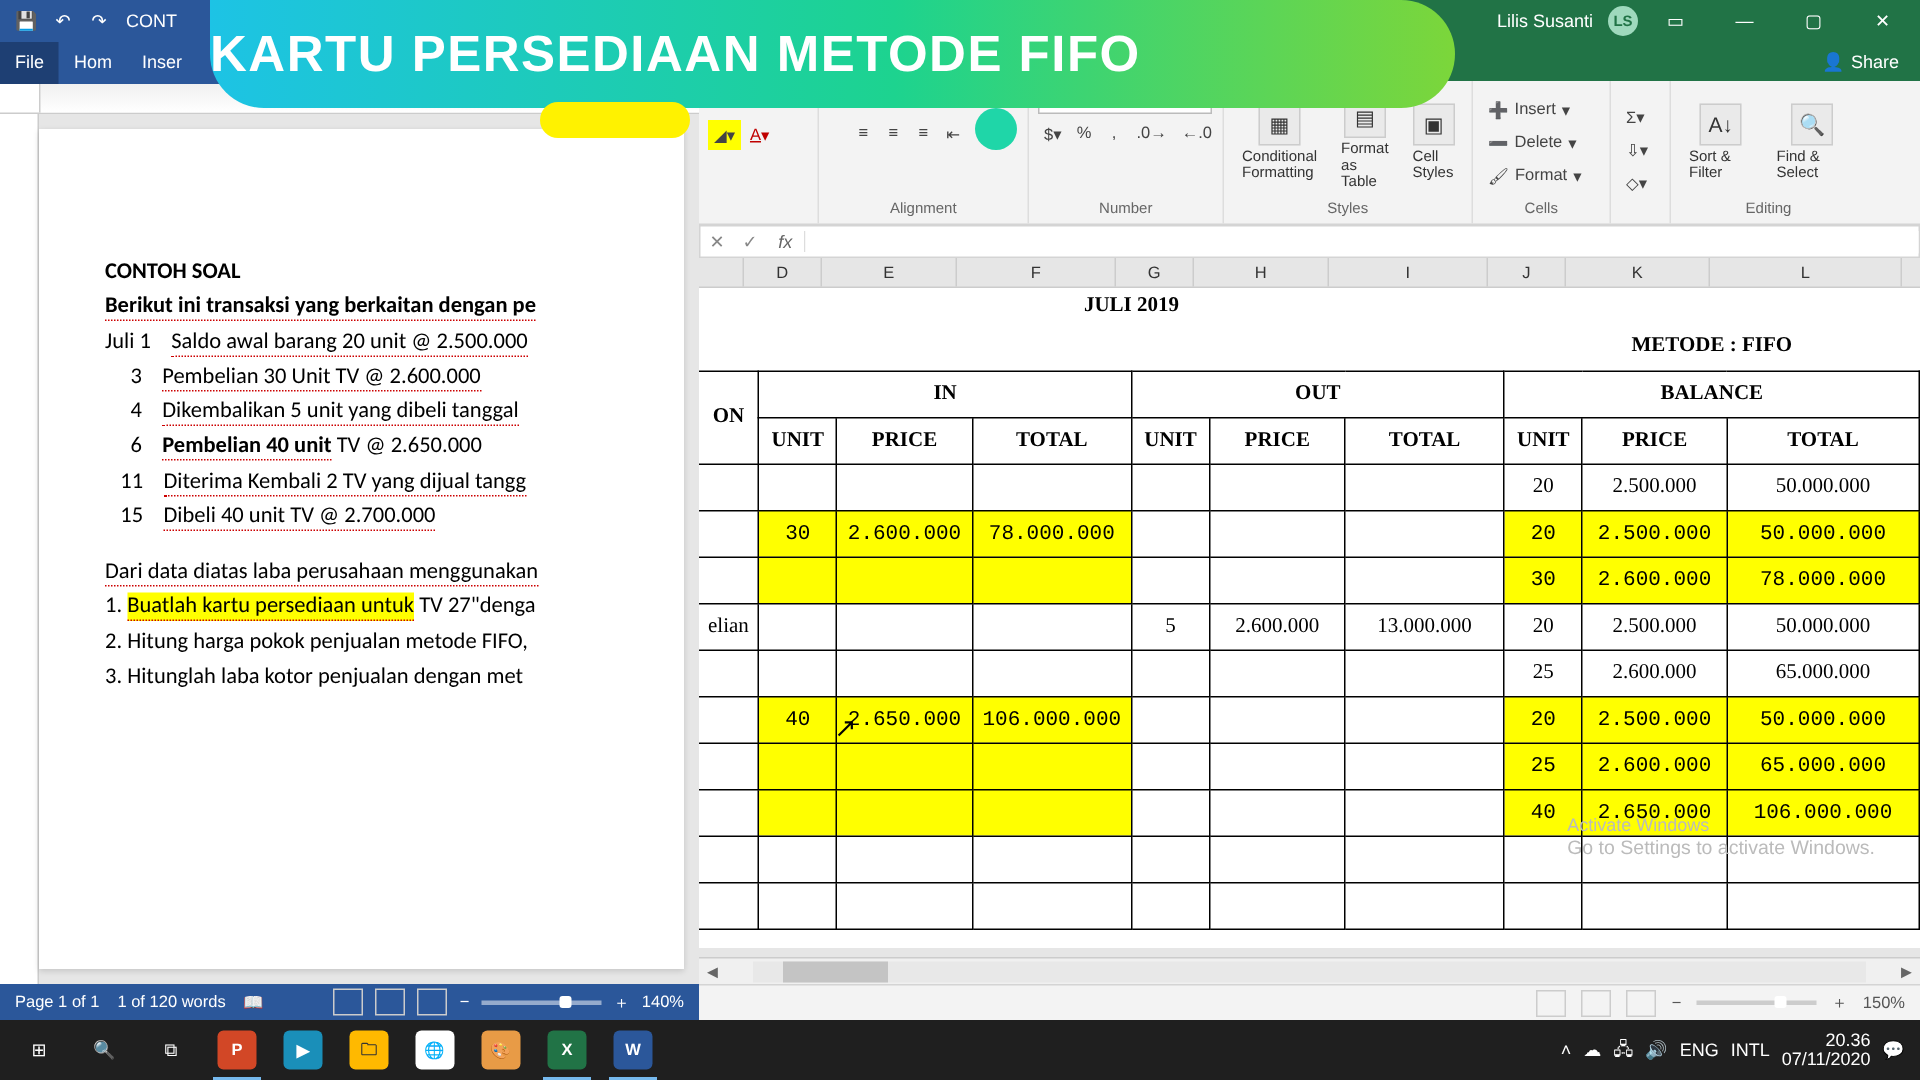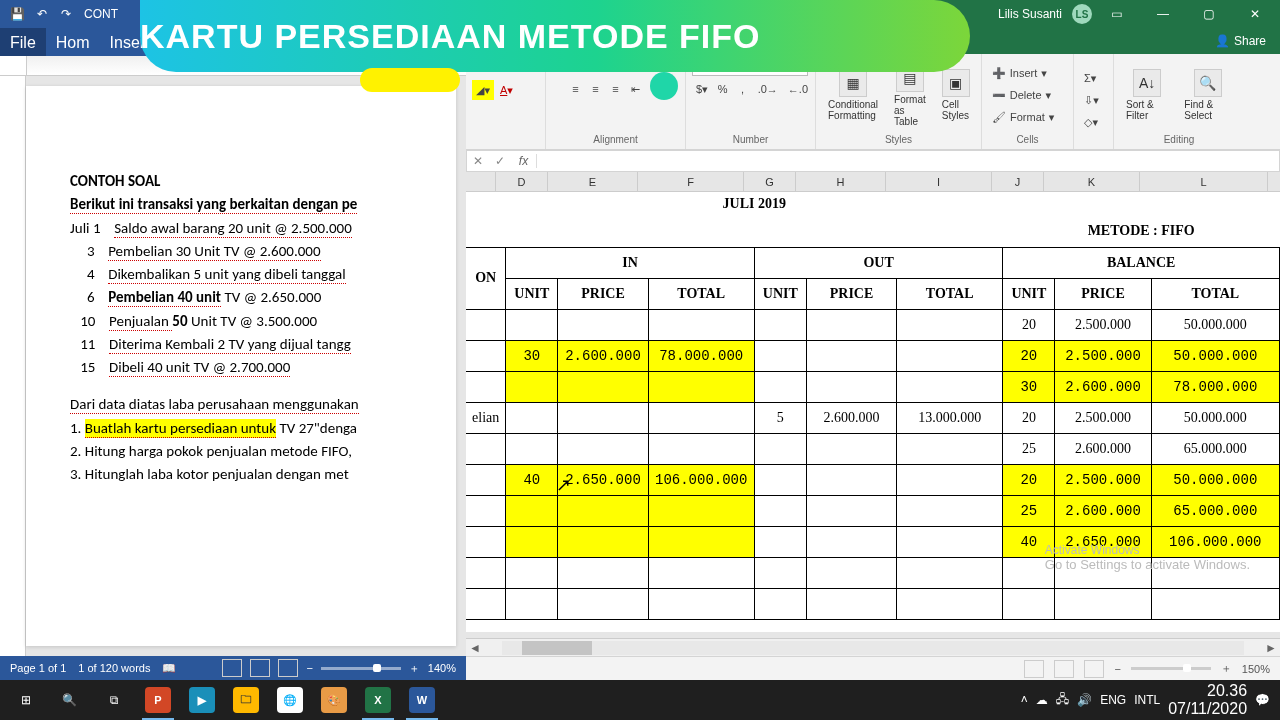--- a/index.html
+++ b/index.html
@@ -2,21 +2,21 @@
 <html><head>
 <meta charset="utf-8">
 <style>
 * { margin: 0; padding: 0; box-sizing: border-box; }
 body { font-family: "Segoe UI", Tahoma, sans-serif; font-size: 12px; background: #e6e6e6; width: 1280px; height: 720px; overflow: hidden; position: relative; }
 
 .titlebar-word { position: absolute; top: 0; left: 0; width: 466px; height: 28px; background: #2b579a; color: #fff; display: flex; align-items: center; padding: 0 6px; }
 .qat-btn { width: 24px; height: 24px; display: inline-flex; align-items: center; justify-content: center; color: #fff; }
 
 .word-ribbon-tabs { position: absolute; top: 28px; left: 0; width: 466px; height: 28px; background: #2b579a; display: flex; }
-.word-ribbon-tabs .tab { color: #fff; padding: 6px 10px; font-size: 16px; }
+.word-ribbon-tabs .tab { color: #fff; padding: 6px 10px; font-size: 12px; }
 .word-ribbon-tabs .tab.file { background: #1e3f73; }
 .ruler { position: absolute; top: 56px; left: 0; width: 466px; height: 20px; background: #fff; border-bottom: 1px solid #ccc; }
 .ruler-inner { margin-left: 26px; height: 100%; background: linear-gradient(#f0f0f0,#fff); border-left: 1px solid #ccc; position: relative; }
 
 .word-doc-area { position: absolute; top: 76px; left: 0; width: 466px; height: 580px; background: #e6e6e6; display: flex; }
 .vruler { width: 26px; background: #fff; border-right: 1px solid #ccc; }
 .page { background: #fff; margin: 10px 10px 10px 0; flex: 1; padding: 84px 14px 20px 44px; box-shadow: 0 1px 4px rgba(0,0,0,.15); font-family: Calibri, sans-serif; font-size: 15px; line-height: 1.55; overflow: hidden; position: relative; }
 .page b { font-weight: bold; }
 .underline-red { border-bottom: 1px dotted #c00; }
 .hl { background: #ffff00; }
@@ -80,21 +80,21 @@
 .scroll-arrow { width:18px; height:18px; display:flex; align-items:center; justify-content:center; color:#666; }
 
 .excel-status { position: absolute; bottom: 40px; right: 0; width: 814px; height: 24px; background: #f3f3f3; border-top: 1px solid #d4d4d4; display: flex; align-items: center; justify-content: flex-end; padding: 0 10px; gap: 10px; font-size: 11px; color:#555; }
 .view-btn { width:20px; height:18px; border:1px solid #ccc; }
 
 
 .taskbar { position: absolute; bottom: 0; left: 0; width: 100%; height: 40px; background: #1f1f1f; display: flex; align-items: center; padding: 0 4px; }
 .tb-btn { width: 44px; height: 40px; display: inline-flex; align-items: center; justify-content: center; color: #fff; position:relative; }
 .tb-btn.active::after { content:''; position:absolute; bottom:0; left:6px; right:6px; height:2px; background:#76b9ed; }
 .tb-right { margin-left: auto; display: flex; align-items: center; color: #fff; gap: 8px; padding-right: 6px; }
-.tb-right .clock { text-align: right; font-size: 16px; line-height: 1.1; }
+.tb-right .clock { text-align: right; font-size: 12px; line-height: 1.1; }
 .app-ico { width:26px; height:26px; border-radius:4px; display:inline-flex; align-items:center; justify-content:center; font-size:11px; font-weight:bold; }
 .pp{background:#d24726;color:#fff;} .st{background:#1a8fb9;color:#fff;} .fl{background:#ffb900;color:#333;}
 .ch{background:#fff;} .pa{background:#e89b46;} .xl{background:#217346;color:#fff;} .wd{background:#2b579a;color:#fff;}
 
 
 .mouse-cursor { position:absolute; z-index:15; font-size:18px; color:#000; pointer-events:none; }
 .mouse-cursor::before { content:'↖'; transform: scaleX(-1); display:inline-block; }
 
 
 </style>
@@ -118,21 +118,20 @@
   </div>
 <div class="word-doc-area">
   <div class="vruler"></div>
   <div class="page">
     <div><b>CONTOH SOAL</b></div>
     <div><b><span class="underline-red">Berikut ini transaksi yang berkaitan dengan pe</span></b></div>
     <div class="indent"><span>Juli 1</span>&nbsp;&nbsp;&nbsp;&nbsp;<span class="underline-red">Saldo awal  barang 20 unit @ 2.500.000</span></div>
     <div class="indent">&nbsp;&nbsp;&nbsp;&nbsp;&nbsp;<span>3</span>&nbsp;&nbsp;&nbsp;&nbsp;<span class="underline-red">Pembelian 30 Unit TV @ 2.600.000</span></div>
     <div class="indent">&nbsp;&nbsp;&nbsp;&nbsp;&nbsp;<span>4</span>&nbsp;&nbsp;&nbsp;&nbsp;<span class="underline-red">Dikembalikan 5 unit yang dibeli tanggal</span></div>
     <div class="indent">&nbsp;&nbsp;&nbsp;&nbsp;&nbsp;<span>6</span>&nbsp;&nbsp;&nbsp;&nbsp;<b class="underline-red">Pembelian 40 unit</b><span> TV @ 2.650.000</span></div>
-    <div class="indent">&nbsp;&nbsp;&nbsp;<span>10</span>&nbsp;&nbsp;&nbsp;&nbsp;<span class="underline-red">Penjualan </span><b>50</b><span> Unit TV @ 3.500.000</span></div>
     <div class="indent">&nbsp;&nbsp;&nbsp;<span>11</span>&nbsp;&nbsp;&nbsp;&nbsp;<span class="underline-red">Diterima Kembali 2 TV yang dijual tangg</span></div>
     <div class="indent">&nbsp;&nbsp;&nbsp;<span>15</span>&nbsp;&nbsp;&nbsp;&nbsp;<span class="underline-red">Dibeli 40 unit TV @ 2.700.000</span></div>
     <div style="height:14px;"></div>
     <div><span class="underline-red">Dari data diatas laba perusahaan menggunakan</span></div>
     <div><span>1.  </span><span class="hl underline-red">Buatlah kartu persediaan untuk</span><span> TV 27"denga</span></div>
     <div>2.  Hitung harga pokok penjualan metode FIFO,</div>
     <div>3.  Hitunglah laba kotor penjualan dengan met</div>
   </div>
 </div>
 <div class="word-status">

